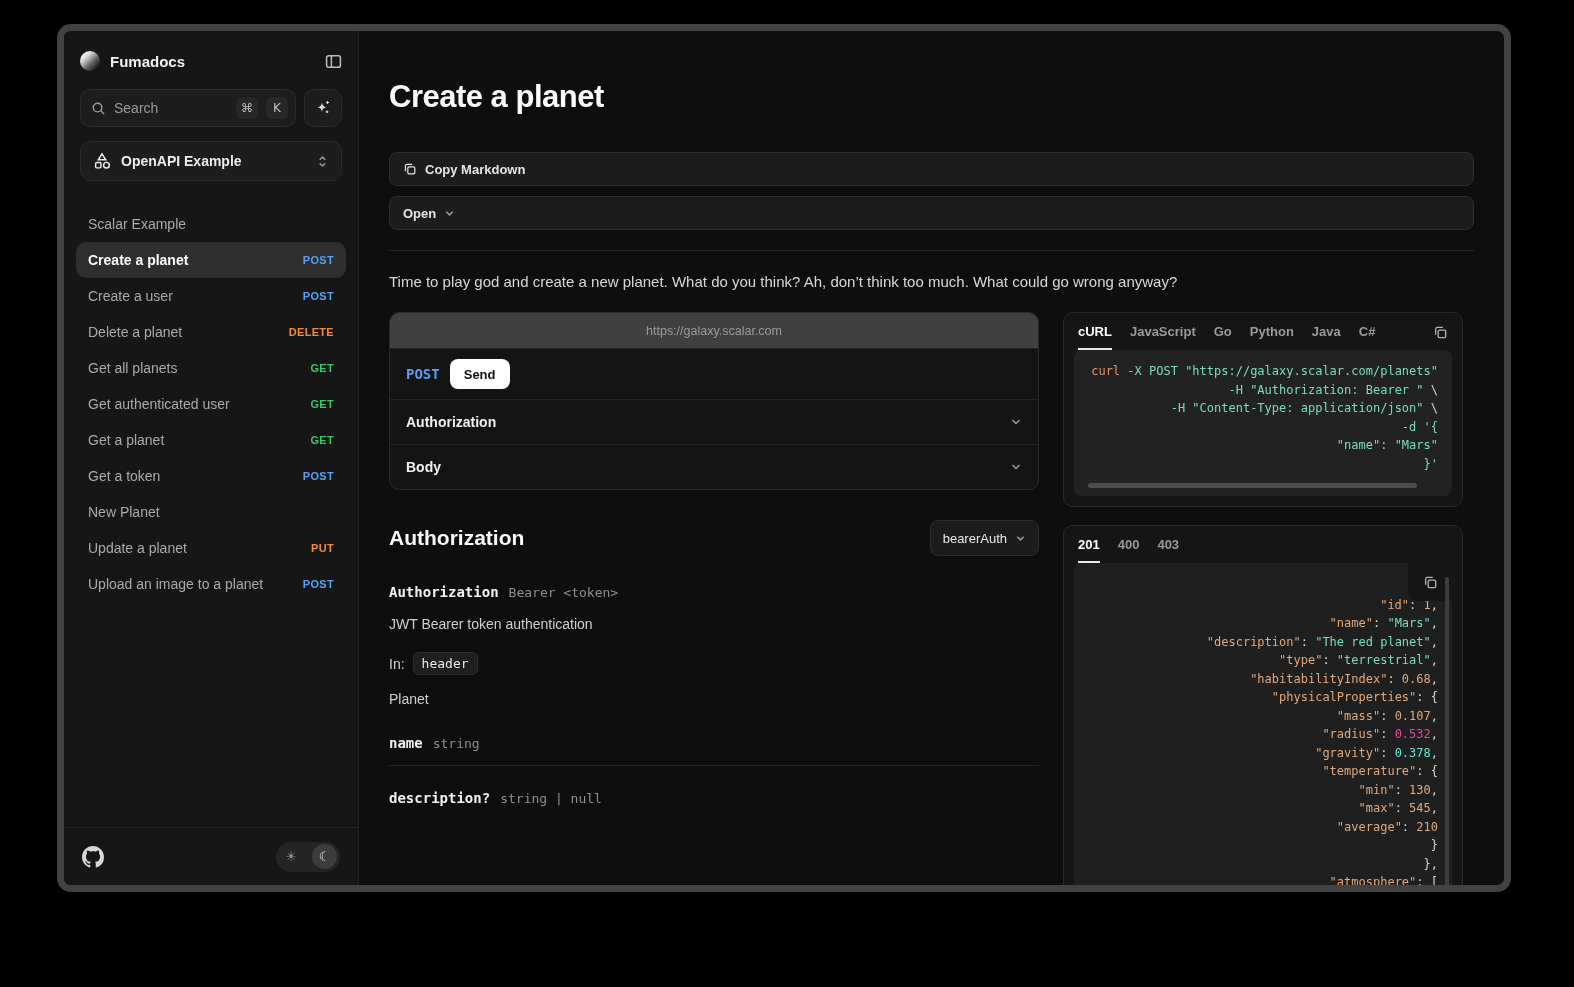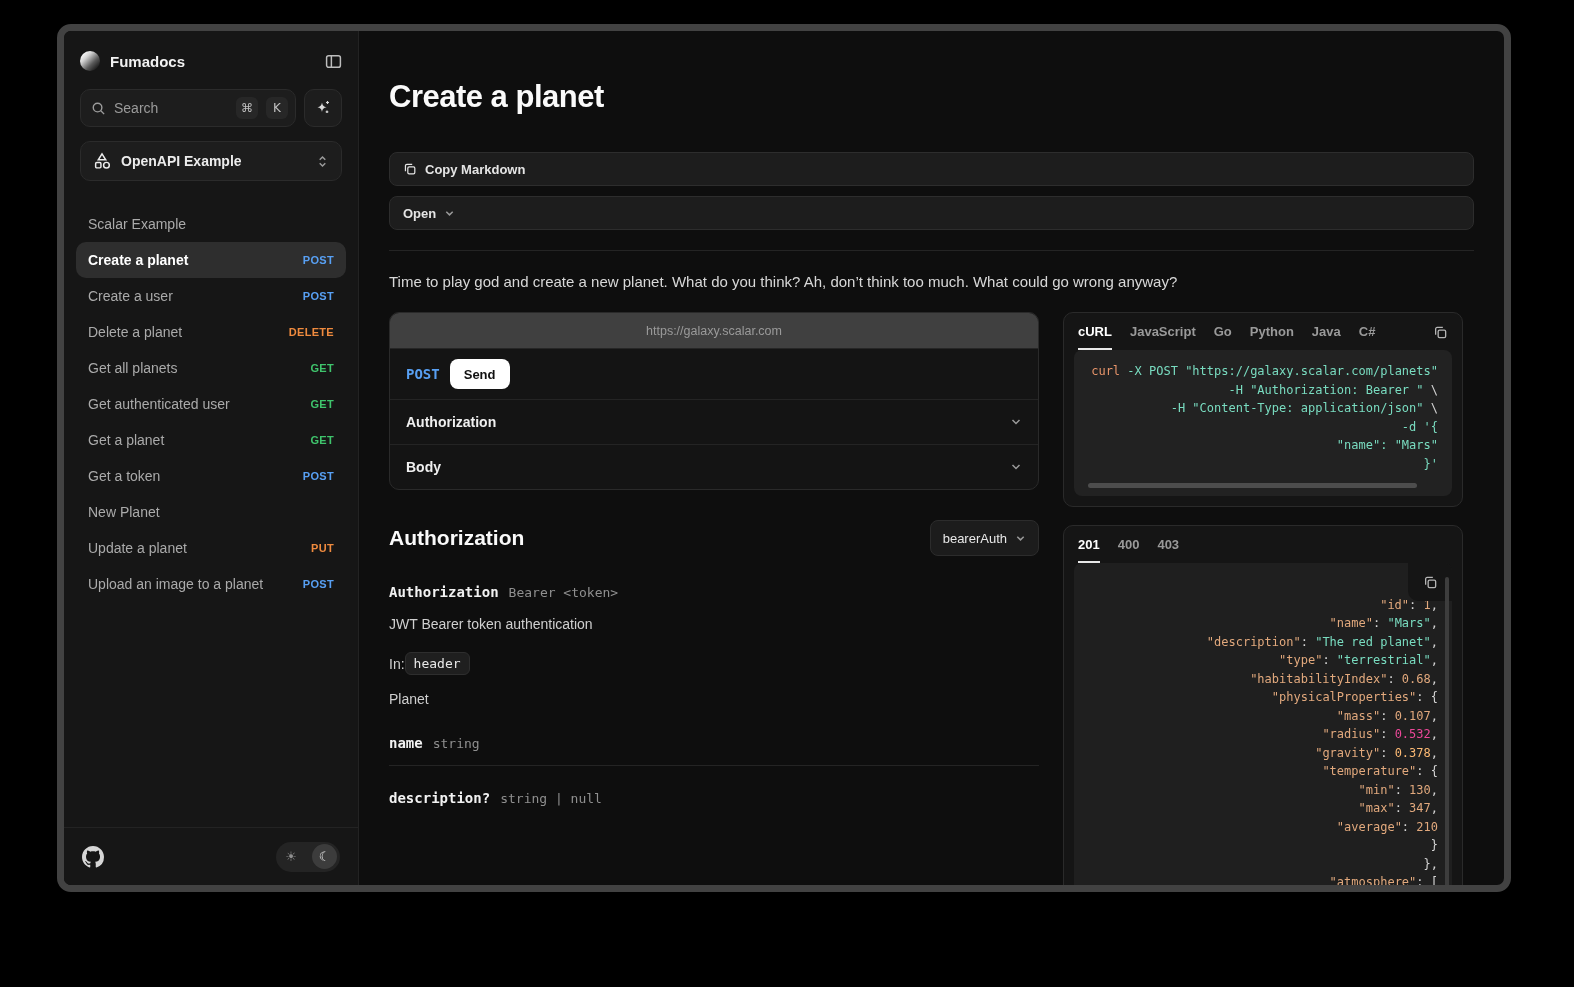--- a/index.html
+++ b/index.html
@@ -66,21 +66,21 @@
   .sec-head { margin-top:30px; display:flex; align-items:center; justify-content:space-between; }
   .sec-head h2 { font-size:21px; font-weight:700; color:#fafafa; }
   .sec-head.rb { margin-top:48px; }
   .sel { height:36px; background:#1c1c1c; border:1px solid #2c2c2c; border-radius:8px; color:#e8e8e8;
     font-size:13px; display:inline-flex; align-items:center; gap:8px; padding:0 12px; cursor:pointer; }
   .param { margin-top:28px; display:flex; align-items:baseline; gap:10px; }
   .pname { font-family:"DejaVu Sans Mono", monospace; font-size:14px; font-weight:700; color:#f2f2f2; }
   .ptype { font-family:"DejaVu Sans Mono", monospace; font-size:13px; color:#8f8f8f; }
   .ptext { margin-top:16px; font-size:14px; color:#cfcfcf; }
   .schema { }
-  .in-row { margin-top:20px; font-size:14px; color:#cfcfcf; display:flex; align-items:center; }
+  .in-row { margin-top:20px; font-size:14px; color:#cfcfcf; display:flex; align-items:center; gap:8px; }
   .code-chip { background:#1f1f1f; border:1px solid #2e2e2e; border-radius:6px; padding:3px 8px;
     font-size:13px; color:#e8e8e8; font-family:"DejaVu Sans Mono", monospace; }
   hr.thin { border:none; border-top:1px solid #242424; margin-top:14px; }
   .param.second { margin-top:24px; }
   
   .col-right { display:flex; flex-direction:column; gap:18px; }
   .panel { border:1px solid #2a2a2a; border-radius:10px; background:#151515; overflow:hidden; position:relative; }
   .tabs-row { display:flex; align-items:center; padding:11px 14px 0; }
   .tabs { display:flex; gap:18px; flex:1; }
   .tab { color:#9a9a9a; font-size:13px; font-weight:600; padding-bottom:9px; border-bottom:2px solid transparent; cursor:pointer; }
@@ -317,24 +317,24 @@
             <div id="resp-lines">
                 <div class="cl"><span style="color: rgb(214, 214, 214);">{</span></div>
                 <div class="cl"><span style="color: rgb(214, 214, 214);">  </span><span style="color: rgb(226, 169, 125);">"id"</span><span style="color: rgb(214, 214, 214);">: </span><span style="color: rgb(226, 169, 125);">1</span><span style="color: rgb(214, 214, 214);">,</span></div>
                 <div class="cl"><span style="color: rgb(214, 214, 214);">  </span><span style="color: rgb(226, 169, 125);">"name"</span><span style="color: rgb(214, 214, 214);">: </span><span style="color: rgb(121, 220, 192);">"Mars"</span><span style="color: rgb(214, 214, 214);">,</span></div>
                 <div class="cl"><span style="color: rgb(214, 214, 214);">  </span><span style="color: rgb(226, 169, 125);">"description"</span><span style="color: rgb(214, 214, 214);">: </span><span style="color: rgb(121, 220, 192);">"The red planet"</span><span style="color: rgb(214, 214, 214);">,</span></div>
                 <div class="cl"><span style="color: rgb(214, 214, 214);">  </span><span style="color: rgb(226, 169, 125);">"type"</span><span style="color: rgb(214, 214, 214);">: </span><span style="color: rgb(121, 220, 192);">"terrestrial"</span><span style="color: rgb(214, 214, 214);">,</span></div>
                 <div class="cl"><span style="color: rgb(214, 214, 214);">  </span><span style="color: rgb(226, 169, 125);">"habitabilityIndex"</span><span style="color: rgb(214, 214, 214);">: </span><span style="color: rgb(226, 169, 125);">0.68</span><span style="color: rgb(214, 214, 214);">,</span></div>
                 <div class="cl"><span style="color: rgb(214, 214, 214);">  </span><span style="color: rgb(226, 169, 125);">"physicalProperties"</span><span style="color: rgb(214, 214, 214);">: {</span></div>
                 <div class="cl"><span style="color: rgb(214, 214, 214);">    </span><span style="color: rgb(226, 169, 125);">"mass"</span><span style="color: rgb(214, 214, 214);">: </span><span style="color: rgb(226, 169, 125);">0.107</span><span style="color: rgb(214, 214, 214);">,</span></div>
                 <div class="cl"><span style="color: rgb(214, 214, 214);">    </span><span style="color: rgb(226, 169, 125);">"radius"</span><span style="color: rgb(214, 214, 214);">: </span><span style="color: #ec4899;">0.532</span><span style="color: rgb(214, 214, 214);">,</span></div>
-                <div class="cl"><span style="color: rgb(214, 214, 214);">    </span><span style="color: rgb(226, 169, 125);">"gravity"</span><span style="color: rgb(214, 214, 214);">: </span><span style="color: #fdba74;">0.378</span><span style="color: rgb(214, 214, 214);">,</span></div>
+                <div class="cl"><span style="color: rgb(214, 214, 214);">    </span><span style="color: rgb(226, 169, 125);">"gravity"</span><span style="color: rgb(214, 214, 214);">: </span><span style="color: #5eead4;">0.378</span><span style="color: rgb(214, 214, 214);">,</span></div>
                 <div class="cl"><span style="color: rgb(214, 214, 214);">    </span><span style="color: rgb(226, 169, 125);">"temperature"</span><span style="color: rgb(214, 214, 214);">: {</span></div>
                 <div class="cl"><span style="color: rgb(214, 214, 214);">      </span><span style="color: rgb(226, 169, 125);">"min"</span><span style="color: rgb(214, 214, 214);">: </span><span style="color: rgb(226, 169, 125);">130</span><span style="color: rgb(214, 214, 214);">,</span></div>
-                <div class="cl"><span style="color: rgb(214, 214, 214);">      </span><span style="color: rgb(226, 169, 125);">"max"</span><span style="color: rgb(214, 214, 214);">: </span><span style="color: rgb(226, 169, 125);">347</span><span style="color: rgb(214, 214, 214);">,</span></div>
+                <div class="cl"><span style="color: rgb(214, 214, 214);">      </span><span style="color: rgb(226, 169, 125);">"max"</span><span style="color: rgb(214, 214, 214);">: </span><span style="color: rgb(226, 169, 125);">545</span><span style="color: rgb(214, 214, 214);">,</span></div>
                 <div class="cl"><span style="color: rgb(214, 214, 214);">      </span><span style="color: rgb(226, 169, 125);">"average"</span><span style="color: rgb(214, 214, 214);">: </span><span style="color: rgb(226, 169, 125);">210</span></div>
                 <div class="cl"><span style="color: rgb(214, 214, 214);">    }</span></div>
                 <div class="cl"><span style="color: rgb(214, 214, 214);">  },</span></div>
                 <div class="cl"><span style="color: rgb(214, 214, 214);">  </span><span style="color: rgb(226, 169, 125);">"atmosphere"</span><span style="color: rgb(214, 214, 214);">: [</span></div>
                 <div class="cl"><span style="color: rgb(214, 214, 214);">    {</span></div>
                 <div class="cl"><span style="color: rgb(214, 214, 214);">      </span><span style="color: rgb(226, 169, 125);">"compound"</span><span style="color: rgb(214, 214, 214);">: </span><span style="color: rgb(121, 220, 192);">"CO2"</span><span style="color: rgb(214, 214, 214);">,</span></div>
               </div>
             <div class="corner">
               <svg width="15" height="15" viewBox="0 0 16 16" fill="none" stroke="currentColor" stroke-width="1.4">
                 <rect x="5.5" y="5.5" width="8" height="8" rx="1.5"></rect>

